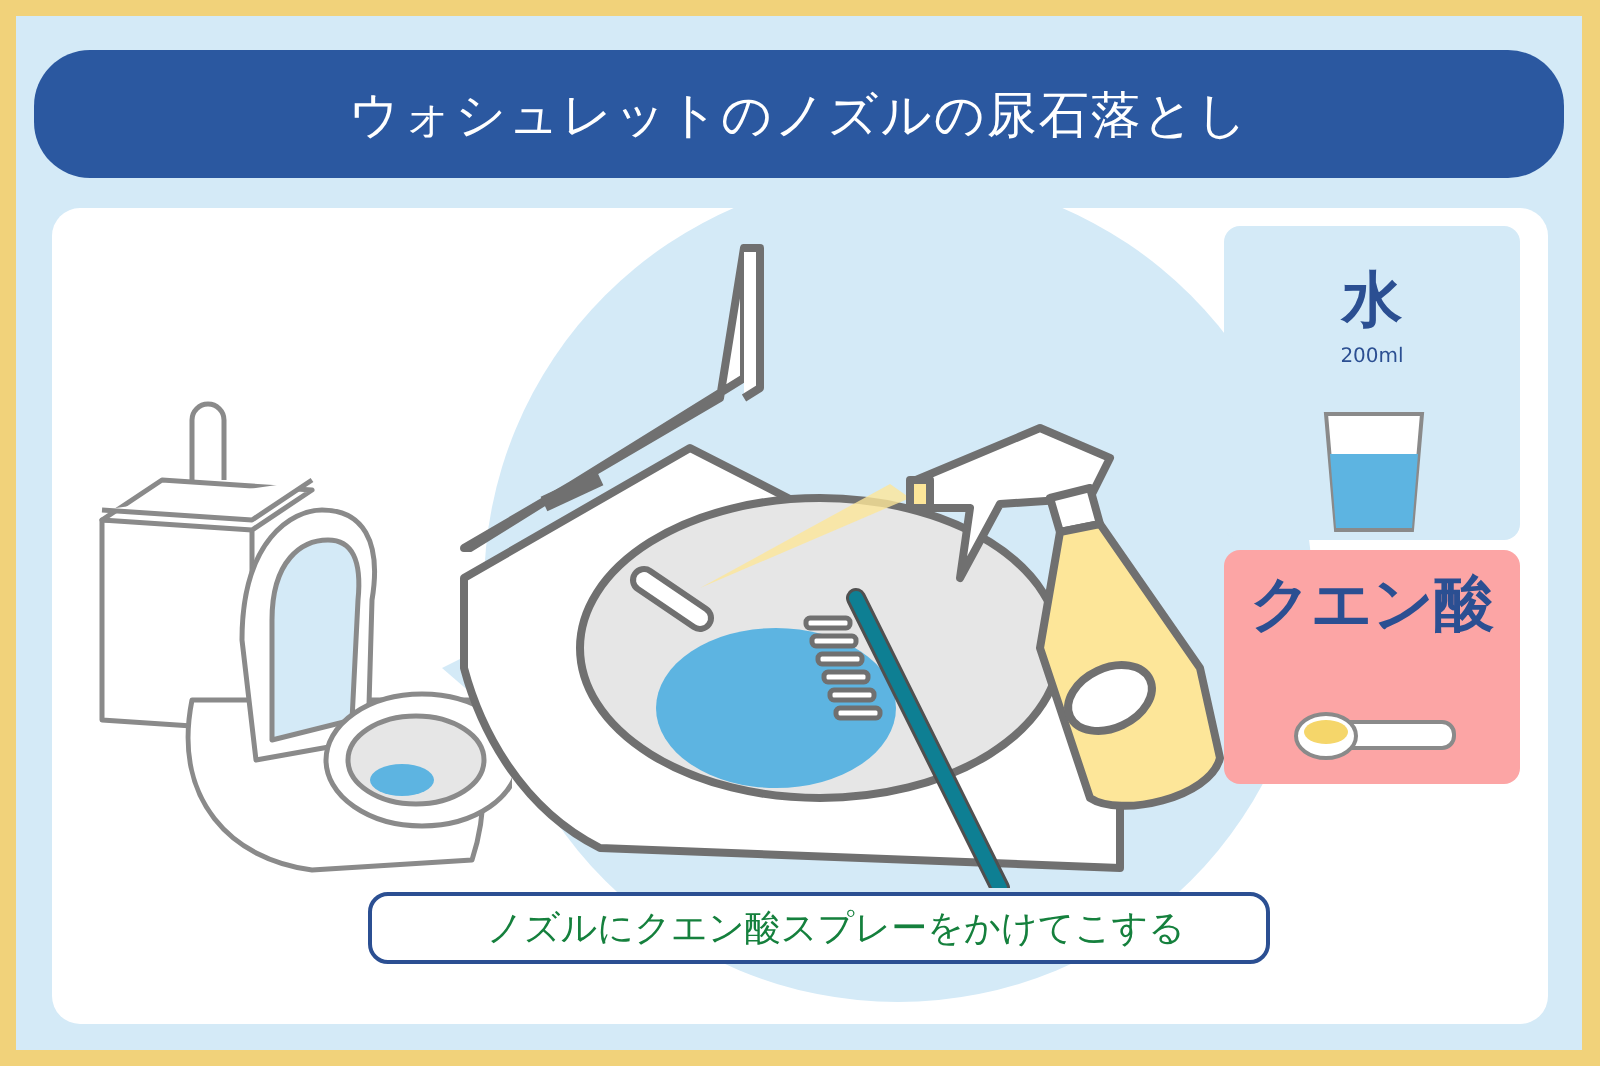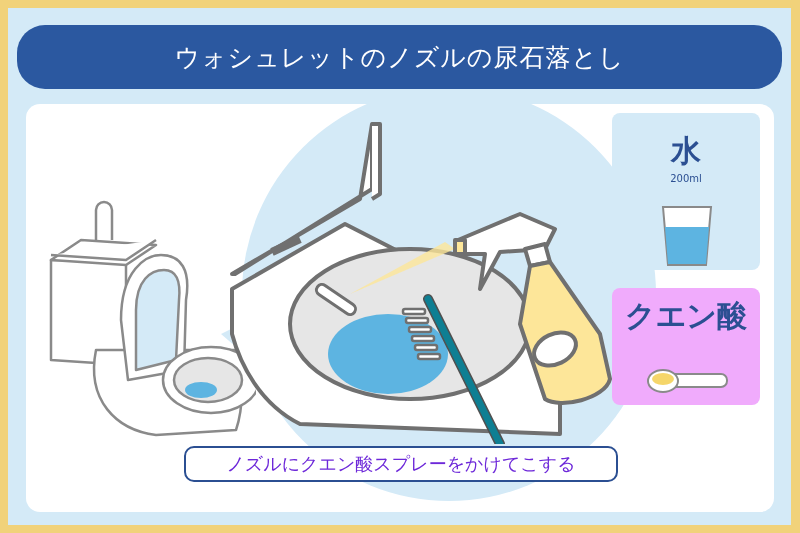--- a/index.html
+++ b/index.html
@@ -4,27 +4,27 @@
 <style>
   html,body{margin:0;padding:0;}
   body{width:800px;height:533px;overflow:hidden;font-family:"DejaVu Sans","Liberation Sans",sans-serif;}
   .frame{position:absolute;left:0;top:0;width:800px;height:533px;background:#f1d27a;}
   .inner{position:absolute;left:8px;top:8px;width:783px;height:517px;background:#d4eaf7;}
   .title{position:absolute;left:17px;top:25px;width:765px;height:64px;border-radius:28px;background:#2b58a0;color:#fff;
     display:flex;align-items:center;justify-content:center;font-size:25px;letter-spacing:1px;}
   .panel{position:absolute;left:26px;top:104px;width:748px;height:408px;background:#fff;border-radius:14px;overflow:hidden;}
   .card{position:absolute;border-radius:8px;text-align:center;color:#2b4f92;}
   .card.water{left:586px;top:9px;width:148px;height:157px;background:#d4eaf7;}
-  .card.acid{left:586px;top:171px;width:148px;height:117px;background:#f0abfc;margin-top:13px;}
+  .card.acid{left:586px;top:171px;width:148px;height:117px;background:#fca5a5;}
   .card .big{font-size:30px;font-weight:bold;line-height:36px;}
   .card.water .big{margin-top:20px;}
   .card.acid .big{margin-top:10px;}
   .card .small{font-size:10px;margin-top:4px;}
   .caption{position:absolute;left:158px;top:342px;width:430px;height:32px;border:2px solid #2b4f92;border-radius:10px;
-    background:#fff;color:#6d28d9;font-size:18px;display:flex;align-items:center;justify-content:center;}
+    background:#fff;color:#15803d;font-size:18px;display:flex;align-items:center;justify-content:center;padding-left:17px;}
   svg{position:absolute;}
 </style>
 </head>
 <body>
 
 <div class="frame"></div>
 <div class="inner"></div>
 
 <div class="title">ウォシュレットのノズルの尿石落とし</div>
 

